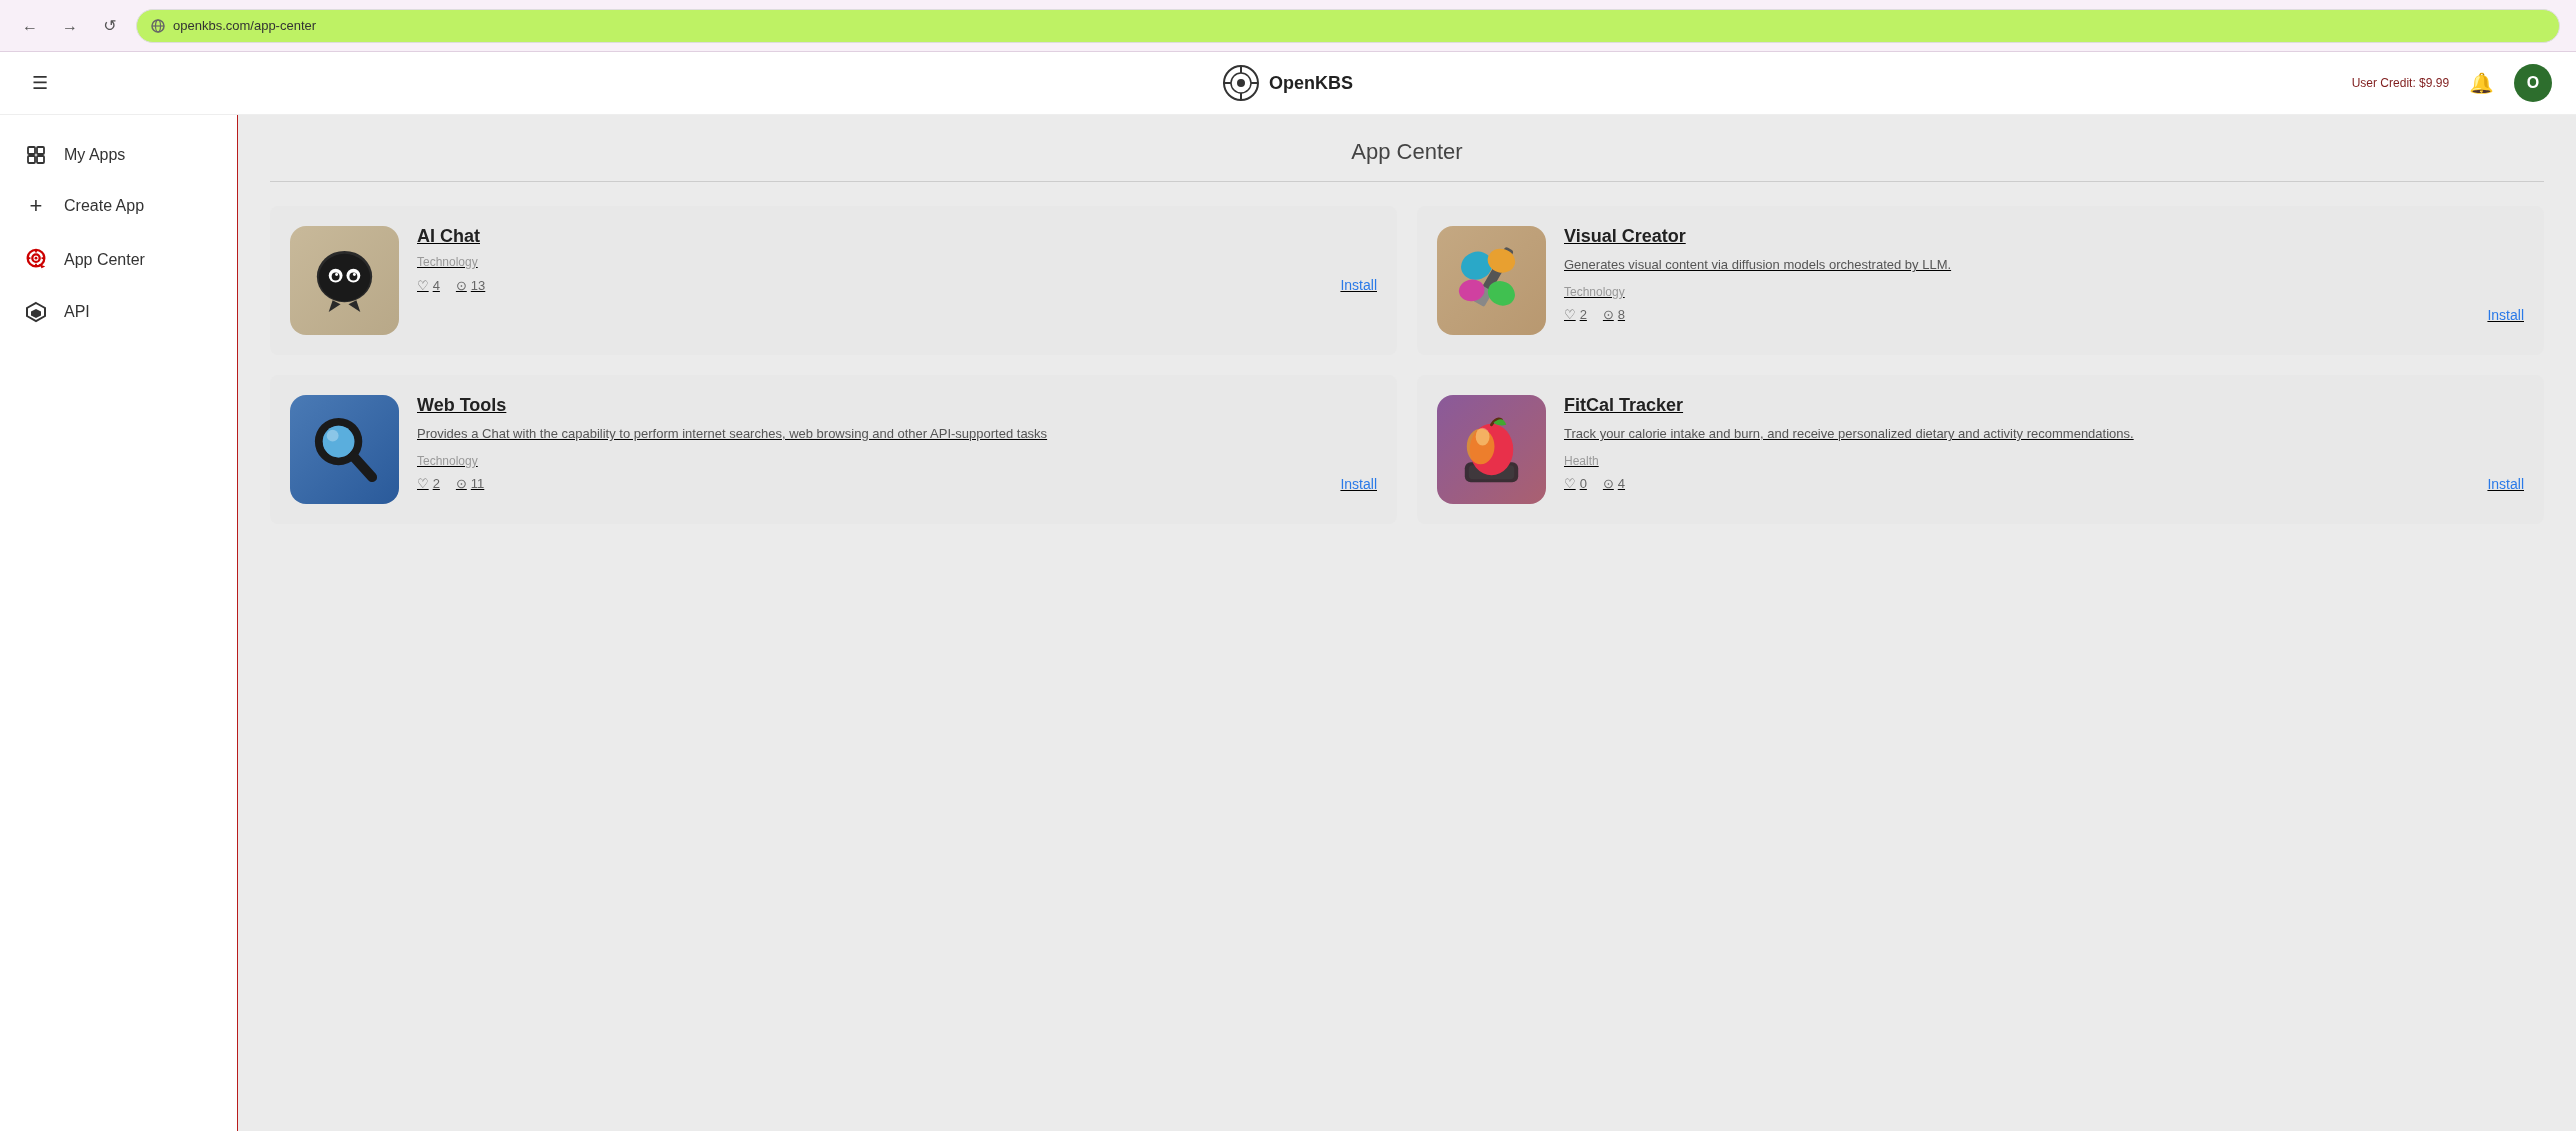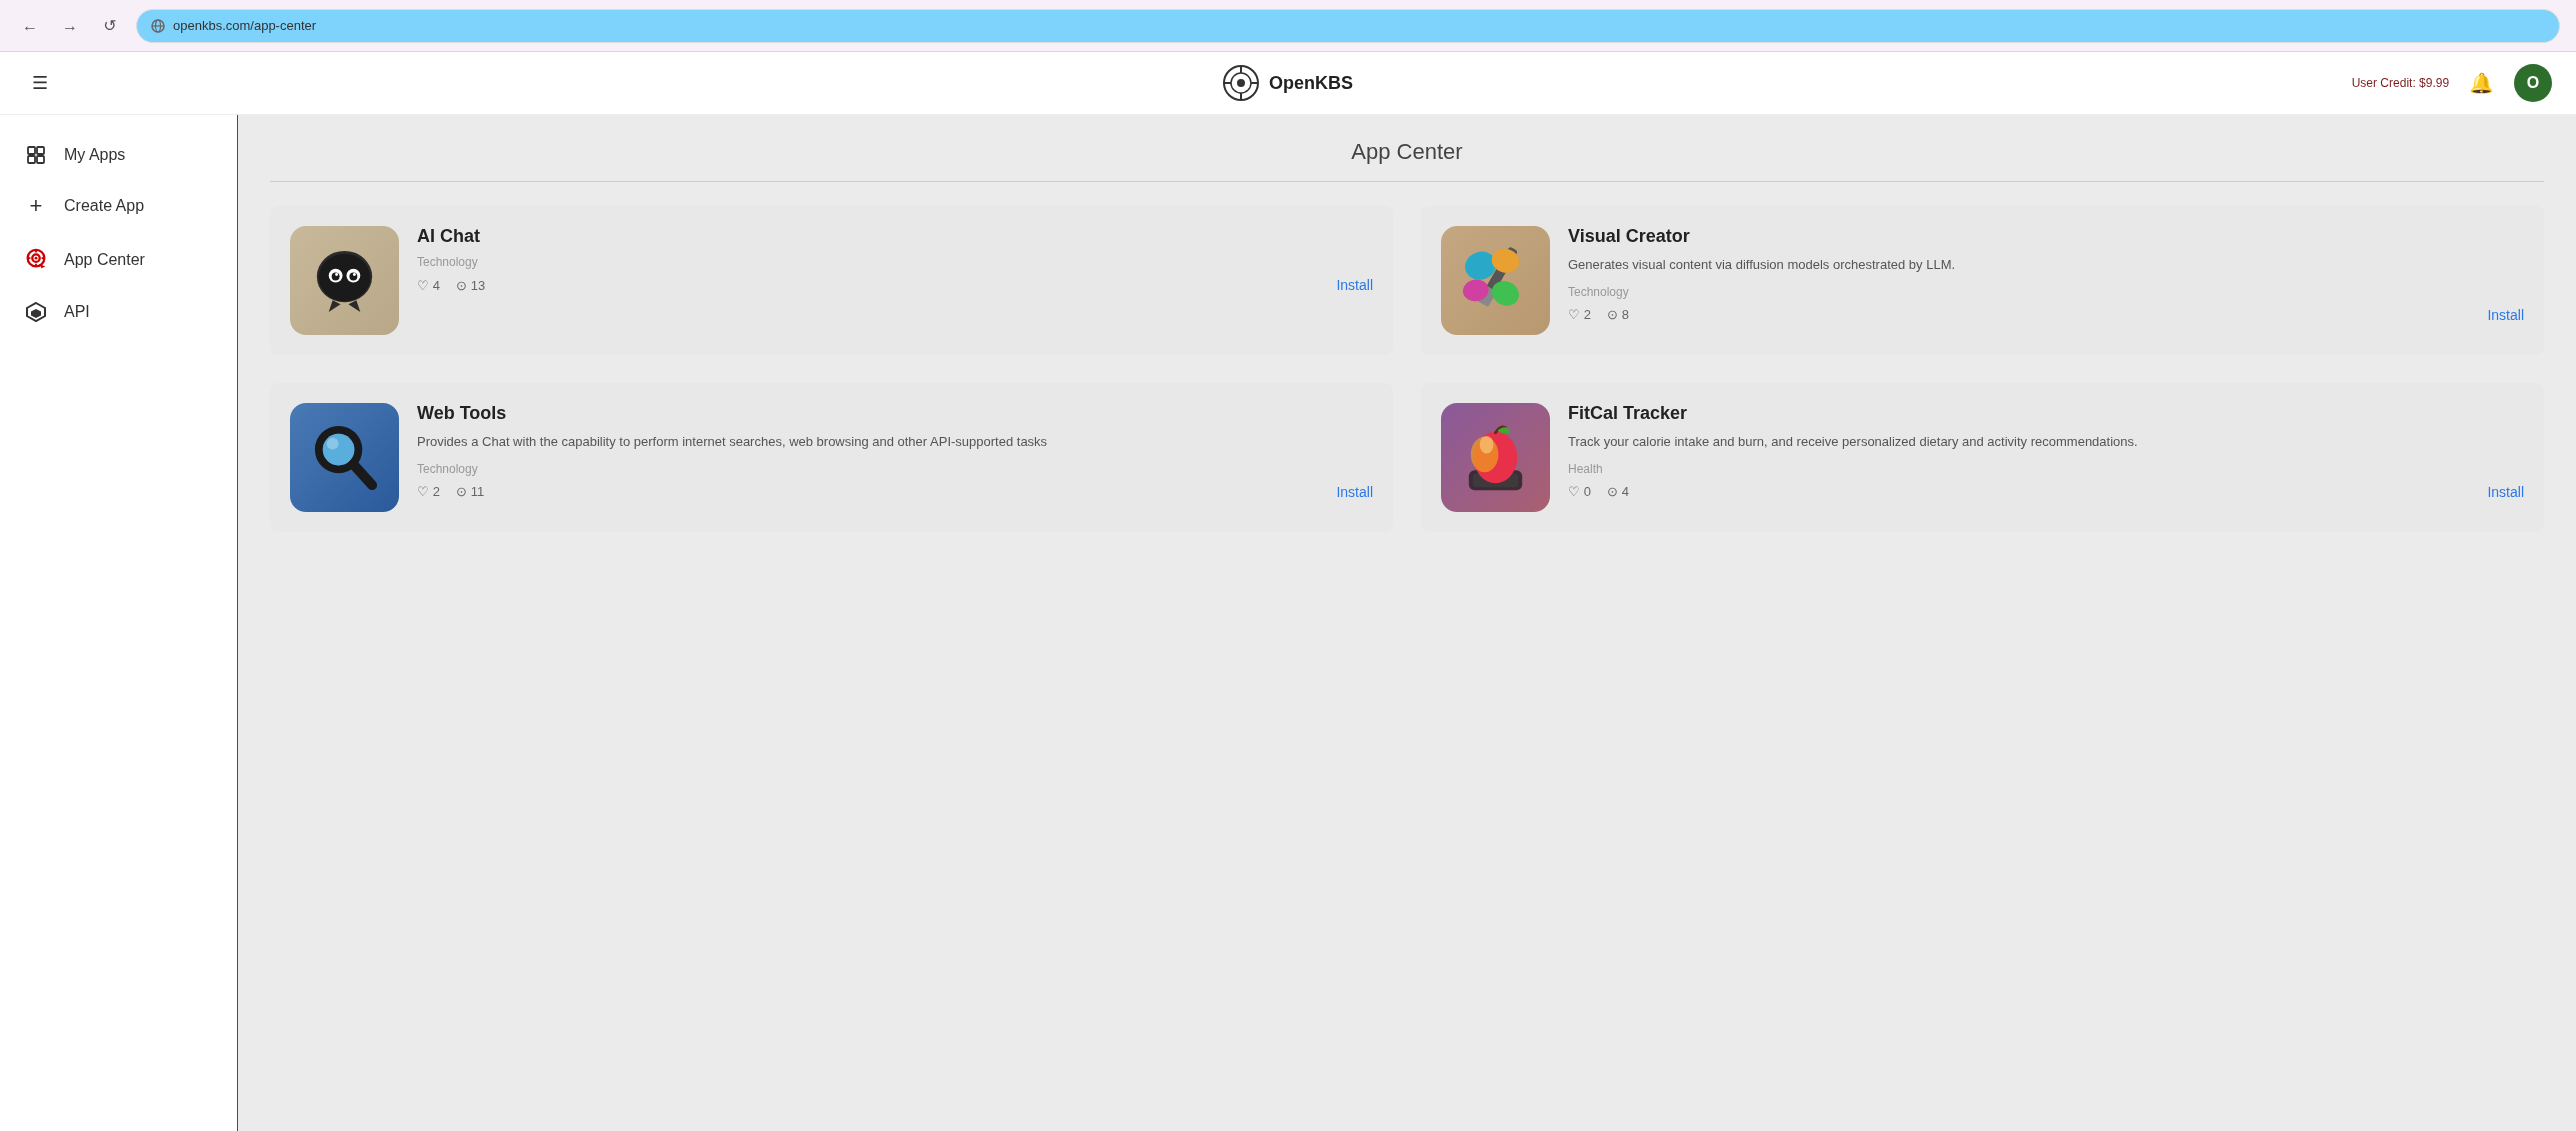--- a/index.html
+++ b/index.html
@@ -21,21 +21,21 @@
       cursor: pointer;
       color: #555;
       font-size: 16px;
       padding: 4px;
       border-radius: 50%;
       width: 28px; height: 28px;
       display: flex; align-items: center; justify-content: center;
     }
     .browser-url-bar {
       flex: 1;
-      background: #7dd3fc;
+      background: #bef264;
       border: 1px solid #ddd;
       border-radius: 20px;
       padding: 6px 14px;
       display: flex;
       align-items: center;
       gap: 8px;
       height: 34px;
     }
     .url-text { font-size: 13px; color: #333; }
 
@@ -142,21 +142,22 @@
       margin-bottom: 24px;
       font-weight: 400;
       border-bottom: 1px solid #ccc;
       padding-bottom: 16px;
     }
 
     
     .app-grid {
       display: grid;
       grid-template-columns: 1fr 1fr;
-      gap: 28px;
+      gap: 20px;
+      text-decoration: underline;
     }
     .app-card {
       background: #e8e8e8;
       border-radius: 8px;
       padding: 20px;
       display: flex;
       align-items: flex-start;
       gap: 18px;
     }
     .app-card-icon {

